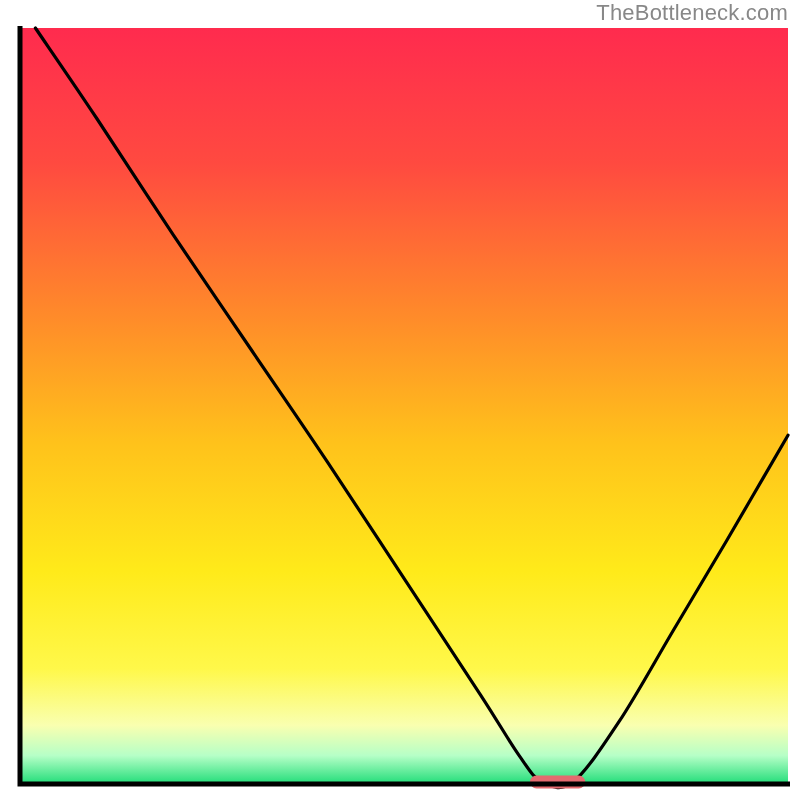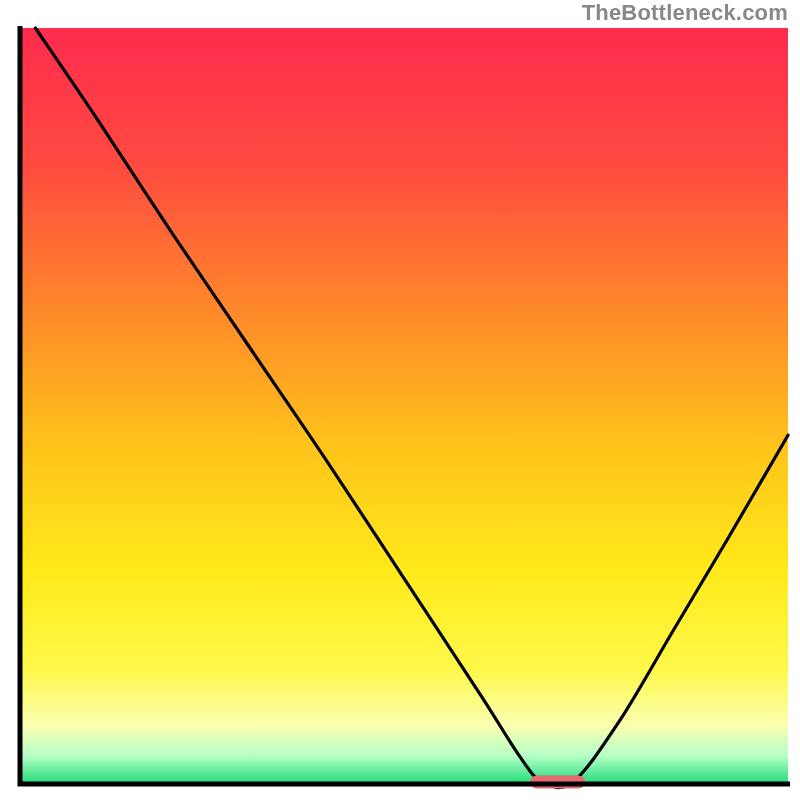--- a/index.html
+++ b/index.html
@@ -14,21 +14,21 @@
   .container {
     position: relative;
     width: 800px;
     height: 800px;
   }
   .watermark {
     position: absolute;
     top: 0;
     right: 12px;
     font-size: 22px;
-    font-weight: 700;
+    font-weight: 400;
     color: #888888;
     letter-spacing: 0.2px;
     user-select: none;
   }
   svg.chart {
     position: absolute;
     top: 0;
     left: 0;
     width: 800px;
     height: 800px;

